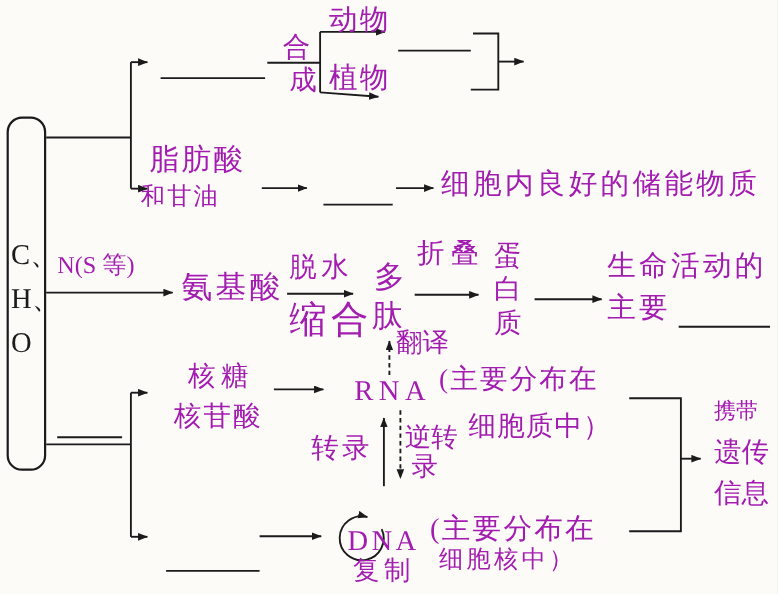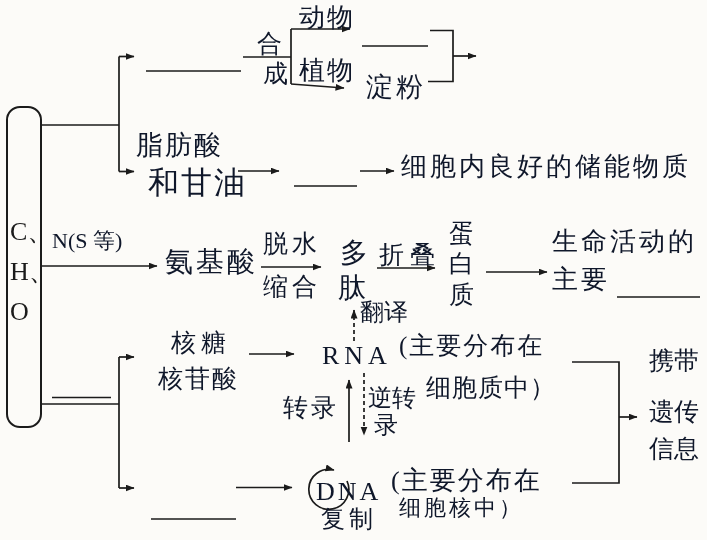--- a/index.html
+++ b/index.html
@@ -9,21 +9,21 @@
     background:#fcfbf8;
     font-family:"Liberation Serif","DejaVu Serif",serif;
     color:#1b1b1b;
     overflow:hidden;
   }
   #wires{position:absolute;left:0;top:0;width:707px;height:540px;}
   .lbl{
     position:absolute;
     line-height:1.12;
     white-space:nowrap;
-    color:#0f172a;
+    color:#a21caf;
   }
   .chobox{
     position:absolute;
     left:6px;top:106px;width:36px;height:322px;
     border:2px solid #1b1b1b;
     border-radius:14px;
     box-sizing:border-box;
   }
   .cho-text{
     position:absolute;left:10px;top:212px;
@@ -88,49 +88,48 @@
   <div class="cho-text">
     <div>C、</div>
     <div>H、</div>
     <div>O</div>
   </div>
 
   <div class="lbl" style="left:299px;top:3px;font-size:26px;letter-spacing:2px">动物</div>
   <div class="lbl" style="left:299px;top:56px;font-size:26px;letter-spacing:2px">植物</div>
   <div class="lbl" style="left:257px;top:30px;font-size:25px">合</div>
   <div class="lbl" style="left:263px;top:60px;font-size:25px">成</div>
-  <div class="lbl" style="left:366px;top:72px;font-size:27px;letter-spacing:3px">淀粉</div>
 
   <div class="lbl" style="left:136px;top:130px;font-size:27px;letter-spacing:2px">脂肪酸</div>
-  <div class="lbl" style="left:148px;top:166px;font-size:31px;letter-spacing:2px">和甘油</div>
+  <div class="lbl" style="left:128px;top:166px;font-size:22px;letter-spacing:2px">和甘油</div>
   <div class="lbl" style="left:401px;top:152px;font-size:26px;letter-spacing:3px">细胞内良好的储能物质</div>
 
   <div class="lbl" style="left:52px;top:229px;font-size:22px">N(S 等)</div>
   <div class="lbl" style="left:165px;top:246px;font-size:28px;letter-spacing:3px">氨基酸</div>
   <div class="lbl" style="left:263px;top:230px;font-size:25px;letter-spacing:4px">脱水</div>
-  <div class="lbl" style="left:263px;top:273px;font-size:25px;letter-spacing:4px">缩合</div>
+  <div class="lbl" style="left:263px;top:273px;font-size:34px;letter-spacing:4px">缩合</div>
   <div class="lbl" style="left:340px;top:237px;font-size:28px">多</div>
   <div class="lbl" style="left:338px;top:272px;font-size:28px">肽</div>
-  <div class="lbl" style="left:379px;top:241px;font-size:25px;letter-spacing:6px">折叠</div>
+  <div class="lbl" style="left:379px;top:217px;font-size:25px;letter-spacing:6px">折叠</div>
   <div class="lbl" style="left:449px;top:220px;font-size:25px">蛋</div>
   <div class="lbl" style="left:449px;top:250px;font-size:25px">白</div>
   <div class="lbl" style="left:449px;top:281px;font-size:25px">质</div>
   <div class="lbl" style="left:552px;top:227px;font-size:26px;letter-spacing:3px">生命活动的</div>
   <div class="lbl" style="left:552px;top:265px;font-size:26px;letter-spacing:3px">主要</div>
 
   <div class="lbl" style="left:360px;top:299px;font-size:24px">翻译</div>
   <div class="lbl" style="left:171px;top:329px;font-size:25px;letter-spacing:5px">核糖</div>
   <div class="lbl" style="left:158px;top:365px;font-size:25px;letter-spacing:2px">核苷酸</div>
   <div class="lbl" style="left:322px;top:341px;font-size:26px;letter-spacing:5px">RNA</div>
   <div class="lbl" style="left:399px;top:332px;font-size:25px;letter-spacing:2px">(主要分布在</div>
   <div class="lbl" style="left:426px;top:374px;font-size:25px;letter-spacing:1px">细胞质中）</div>
   <div class="lbl" style="left:283px;top:394px;font-size:25px;letter-spacing:3px">转录</div>
   <div class="lbl" style="left:368px;top:385px;font-size:24px">逆转</div>
   <div class="lbl" style="left:374px;top:412px;font-size:24px">录</div>
   <div class="lbl" style="left:316px;top:477px;font-size:26px;letter-spacing:3px">DNA</div>
   <div class="lbl" style="left:321px;top:506px;font-size:24px;letter-spacing:4px">复制</div>
   <div class="lbl" style="left:391px;top:466px;font-size:26px;letter-spacing:2px">(主要分布在</div>
   <div class="lbl" style="left:399px;top:496px;font-size:22px;letter-spacing:3px">细胞核中）</div>
-  <div class="lbl" style="left:649px;top:347px;font-size:25px">携带</div>
+  <div class="lbl" style="left:649px;top:363px;font-size:20px">携带</div>
   <div class="lbl" style="left:649px;top:398px;font-size:25px">遗传</div>
   <div class="lbl" style="left:649px;top:435px;font-size:25px">信息</div>
 
 </div>
 
 </body></html>

